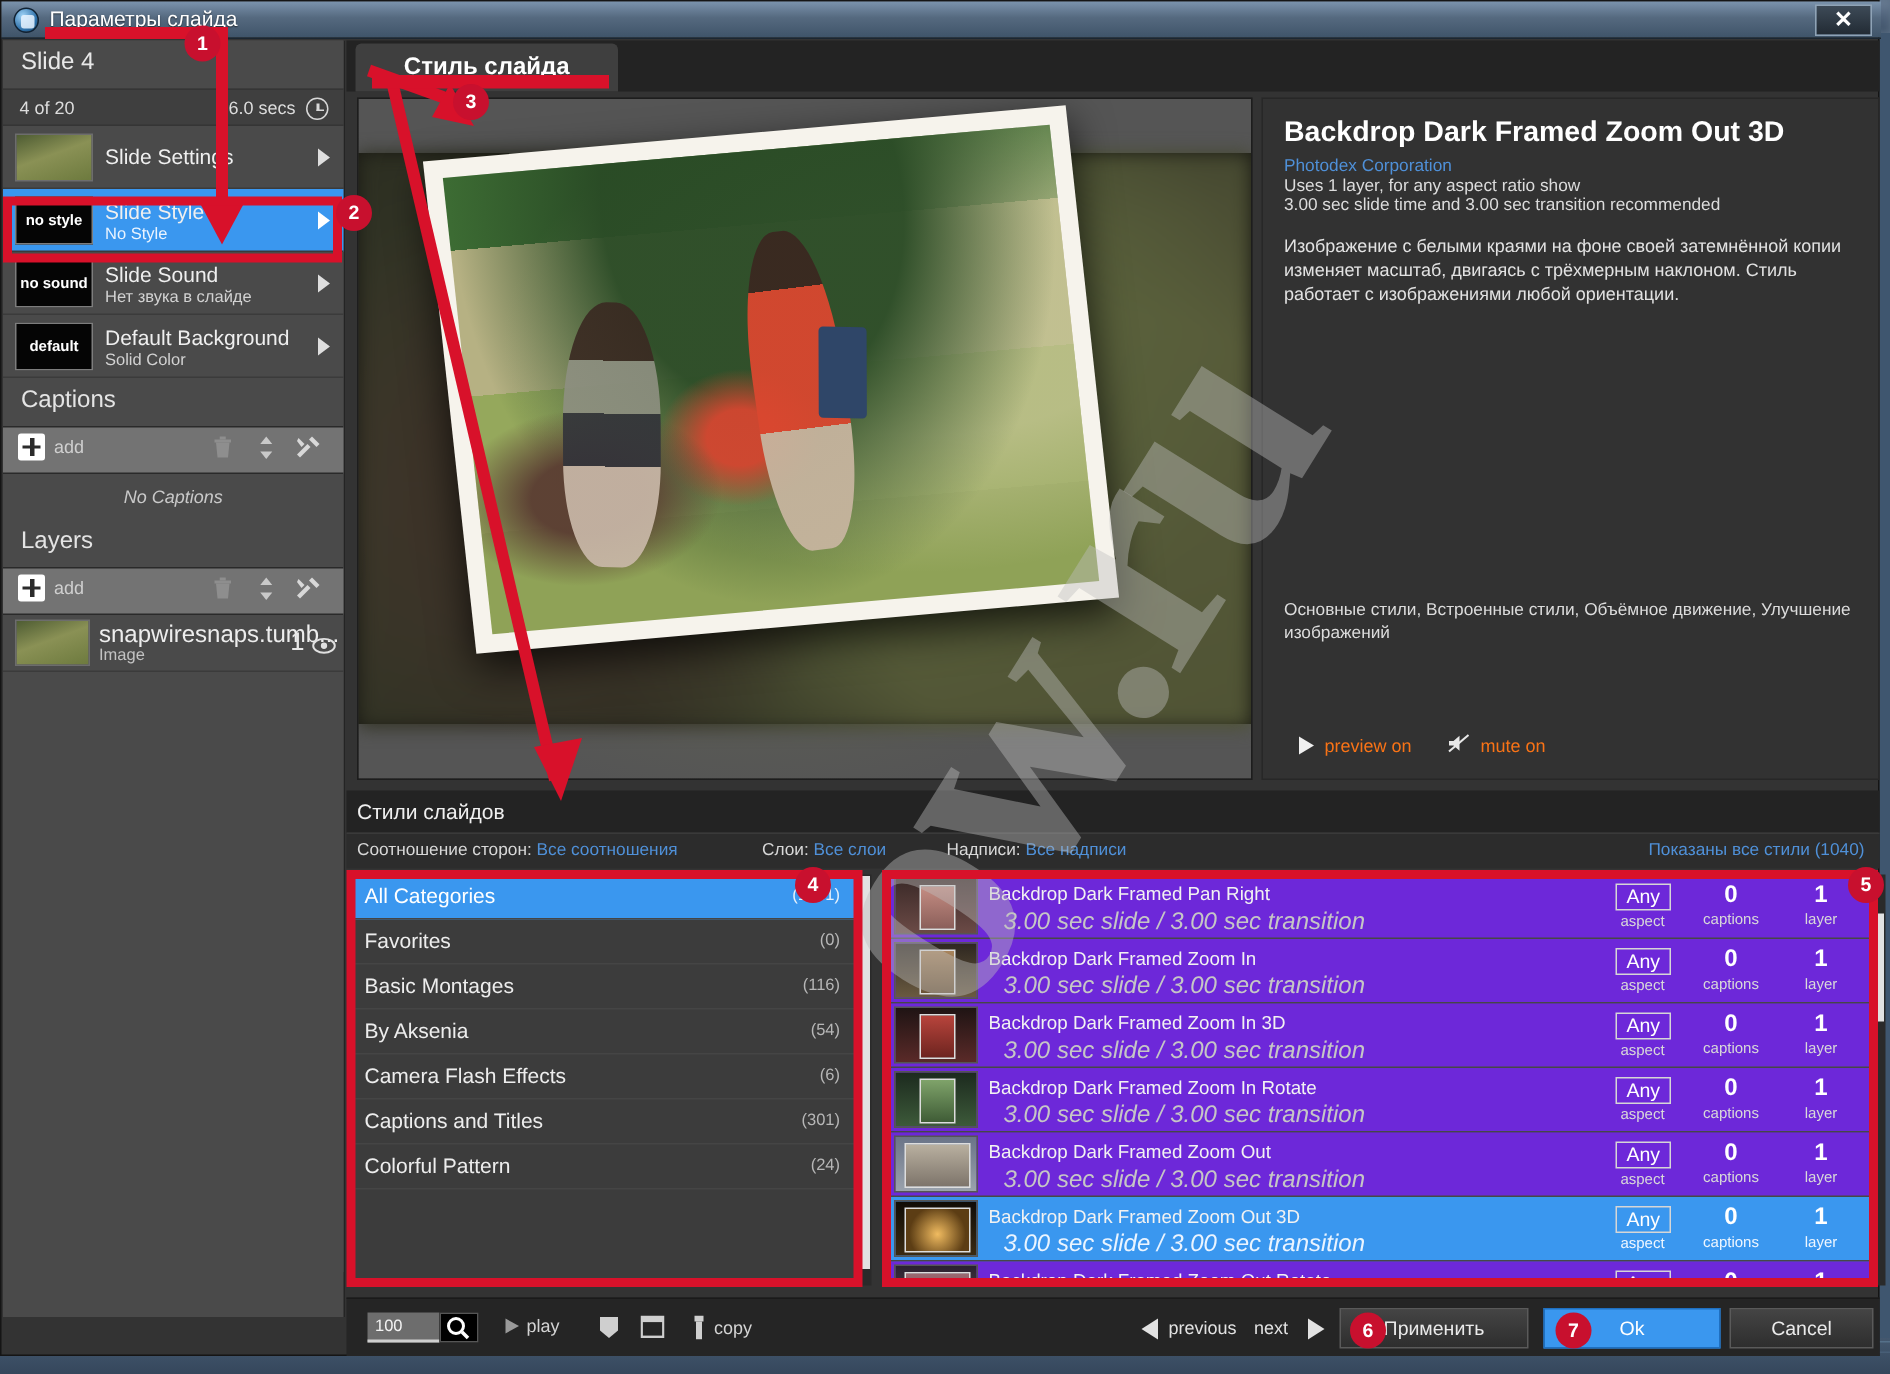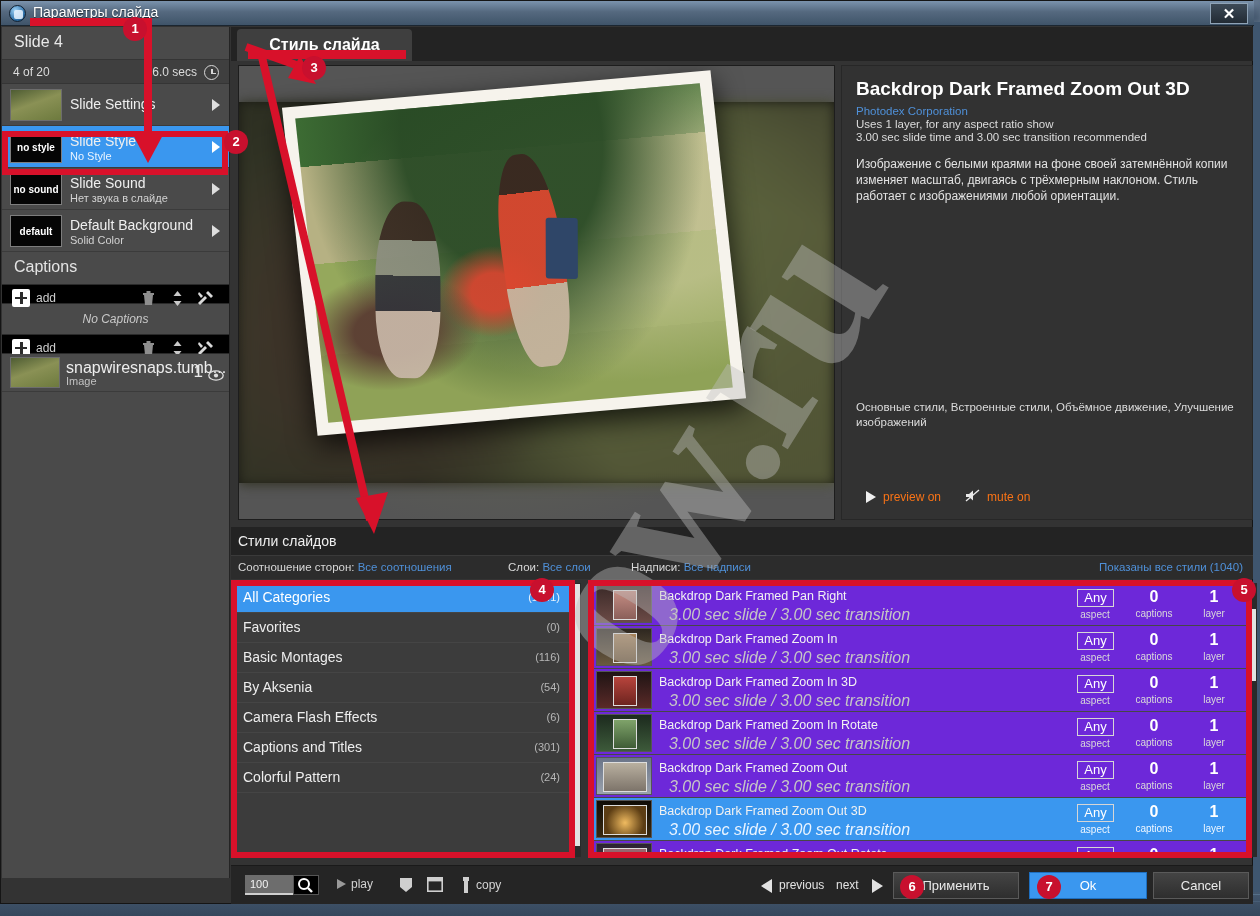--- a/index.html
+++ b/index.html
@@ -152,21 +152,21 @@
     border-top: 6px solid transparent;
     border-bottom: 6px solid transparent;
   }
   .sb-row.sel .arrow { border-left-color: #ffffff; }
 
   .sb-section-title {
     height: 32px; color: #e4e4e4; font-size: 16px;
     padding: 6px 0 0 12px; background: #4a4a4a;
   }
   .sb-actions {
-    position: relative; height: 20px; background: #000000;
+    position: relative; height: 32px; background: #737373;
     border-top: 1px solid #2a2a2a; border-bottom: 1px solid #2a2a2a;
   }
   .add-btn {
     position: absolute; left: 10px; top: 4px;
     width: 18px; height: 18px; background: #fff; border-radius: 2px;
     cursor: pointer;
   }
   .add-btn:before {
     content:""; position:absolute; left:8px; top:3px;
     width:2.5px; height:12px; background:#2b2b2b;
@@ -578,20 +578,21 @@
         <div class="ico" style="left:195px">
           <svg width="17" height="17" viewBox="0 0 17 17">
               <path d="M1 13l7-7 2 2-7 7-2-2z" fill="#d8d8d8"></path>
               <path d="M11 1l5 5-2 2-5-5 2-2z" fill="#d8d8d8"></path>
               <path d="M2 2l4 4-2 2-3-4 1-2z" fill="#d8d8d8"></path>
             </svg>
         </div>
       </div>
       <div class="sb-empty">No Captions</div>
 
+      <div class="sb-section-title">Layers</div>
       <div class="sb-actions">
         <div class="add-btn"></div>
         <div class="add-lbl">add</div>
         <div class="ico" style="left:138px">
           <svg width="17" height="17" viewBox="0 0 17 17">
               <path d="M4 5h9l-1 10H5L4 5z" fill="#8e8e8e"></path>
               <rect x="3" y="3" width="11" height="2" fill="#8e8e8e"></rect>
               <rect x="6.5" y="1" width="4" height="2" fill="#8e8e8e"></rect>
             </svg>
         </div>

